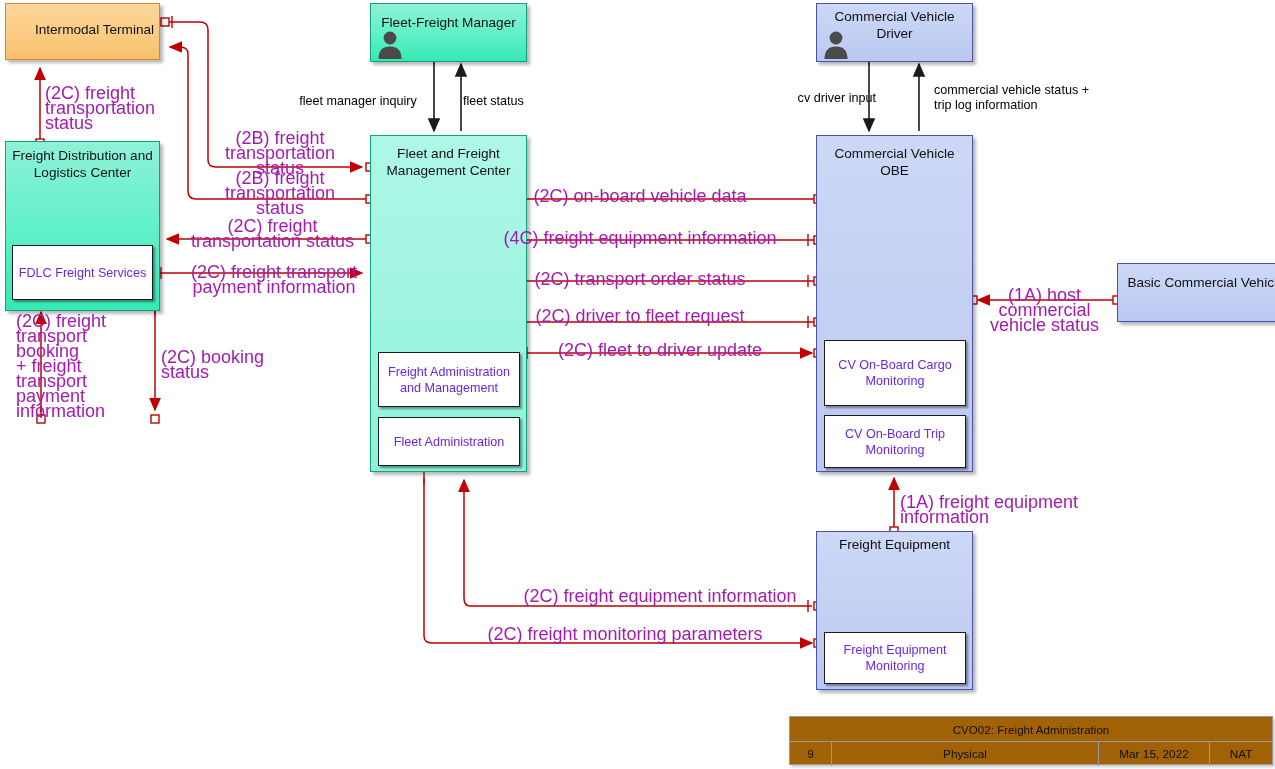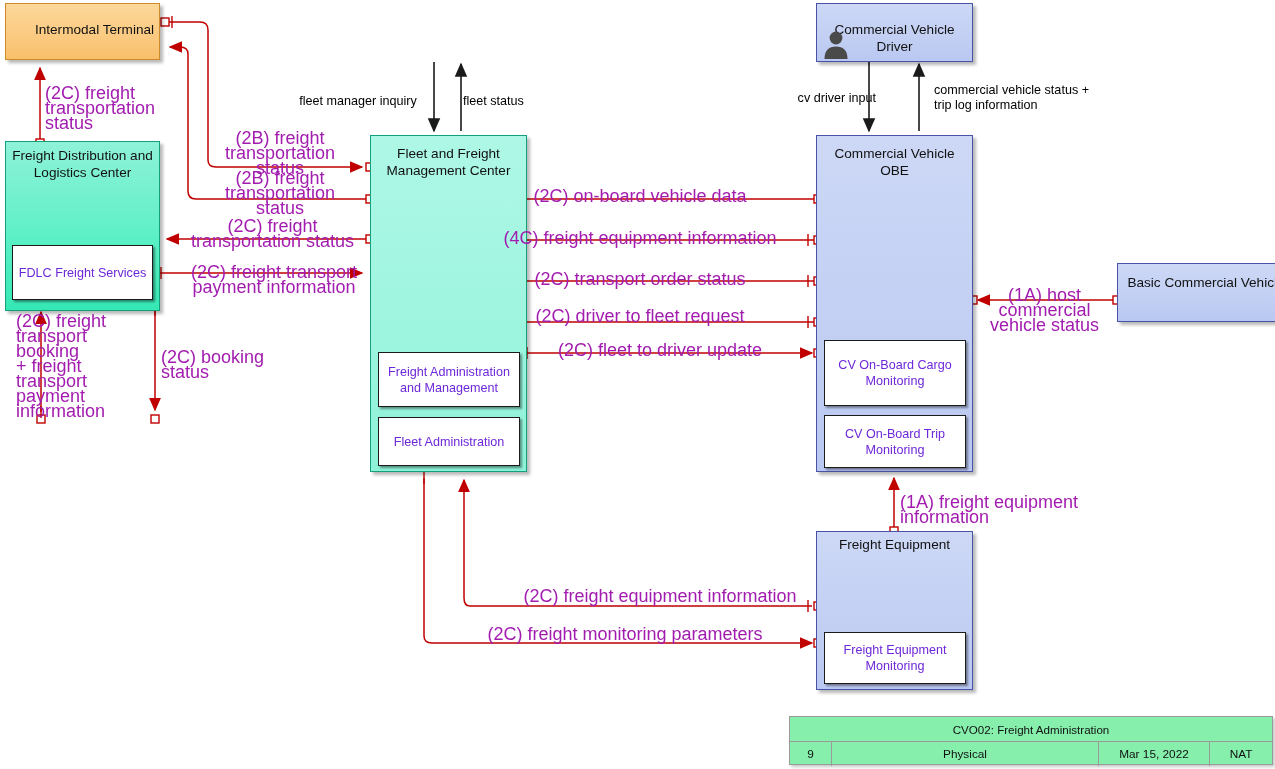--- a/index.html
+++ b/index.html
@@ -30,21 +30,21 @@
 
   .person{position:absolute;left:6px;bottom:2px;width:26px;height:30px;}
 
   .flabel{position:absolute;color:#a21caf;font-size:18px;line-height:15px;
           text-align:center;white-space:pre-line;}
   .flabel.blk{color:#000000;font-size:12.6px;}
   .flabel.lft{text-align:left;}
 
   
   #titleblock{position:absolute;left:789px;top:716px;width:484px;height:49px;
-      border:1px solid #9a9a9a;background:#86efac;box-shadow:2px 2px 3px rgba(0,0,0,0.22);
+      border:1px solid #9a9a9a;background:#a16207;box-shadow:2px 2px 3px rgba(0,0,0,0.22);
       box-sizing:border-box;}
   #tb-row1{height:24px;border-bottom:1px solid #9a9a9a;display:flex;align-items:center;
       justify-content:center;font-size:11.6px;color:#111;}
   #tb-row2{height:24px;display:flex;align-items:stretch;font-size:11.8px;color:#111;}
   #tb-row2 > div{display:flex;align-items:center;justify-content:center;}
   .tb-num{width:41px;border-right:1px solid #9a9a9a;}
   .tb-view{flex:1;border-right:1px solid #9a9a9a;}
   .tb-date{width:110px;border-right:1px solid #9a9a9a;}
   .tb-org{width:62px;}
 </style>
@@ -143,33 +143,40 @@
   </div>
 
   <div class="node n-green" style="left:5px;top:141px;width:155px;height:170px;">
     <div class="title">Freight Distribution and Logistics Center</div>
     <div class="subnode" style="left:6px;top:103px;width:141px;height:55px;">
       <span>FDLC Freight Services</span>
     </div>
   </div>
 
 
+  <div class="node n-green" style="left:370px;top:3px;width:157px;height:59px;">
+    <div class="title" style="top:10px;">Fleet-Freight Manager</div>
+    <svg class="person" viewBox="0 0 26 30">
+      <circle cx="13" cy="9" r="6.4" fill="#4a4a4a"></circle>
+      <path d="M1.5,30 C1.5,21 6,17.5 13,17.5 C20,17.5 24.5,21 24.5,30 Z" fill="#4a4a4a"></path>
+    </svg>
+  </div>
 
   <div class="node n-green2" style="left:370px;top:135px;width:157px;height:337px;">
     <div class="title" style="top:9px;">Fleet and Freight Management Center</div>
     <div class="subnode" style="left:7px;top:216px;width:142px;height:55px;">
       <span>Freight Administration and Management</span>
     </div>
     <div class="subnode" style="left:7px;top:281px;width:142px;height:49px;">
       <span>Fleet Administration</span>
     </div>
   </div>
 
   <div class="node n-blue" style="left:816px;top:3px;width:157px;height:59px;">
-    <div class="title" style="top:17px;">Commercial Vehicle Driver</div>
+    <div class="title" style="top:4px;">Commercial Vehicle Driver</div>
     <svg class="person" viewBox="0 0 26 30">
       <circle cx="13" cy="9" r="6.4" fill="#4a4a4a"></circle>
       <path d="M1.5,30 C1.5,21 6,17.5 13,17.5 C20,17.5 24.5,21 24.5,30 Z" fill="#4a4a4a"></path>
     </svg>
   </div>
 
   <div class="node n-blue" style="left:816px;top:135px;width:157px;height:337px;">
     <div class="title" style="top:9px;">Commercial Vehicle OBE</div>
     <div class="subnode" style="left:7px;top:204px;width:142px;height:66px;justify-content:center;">
       <span>CV On-Board Cargo Monitoring</span>

